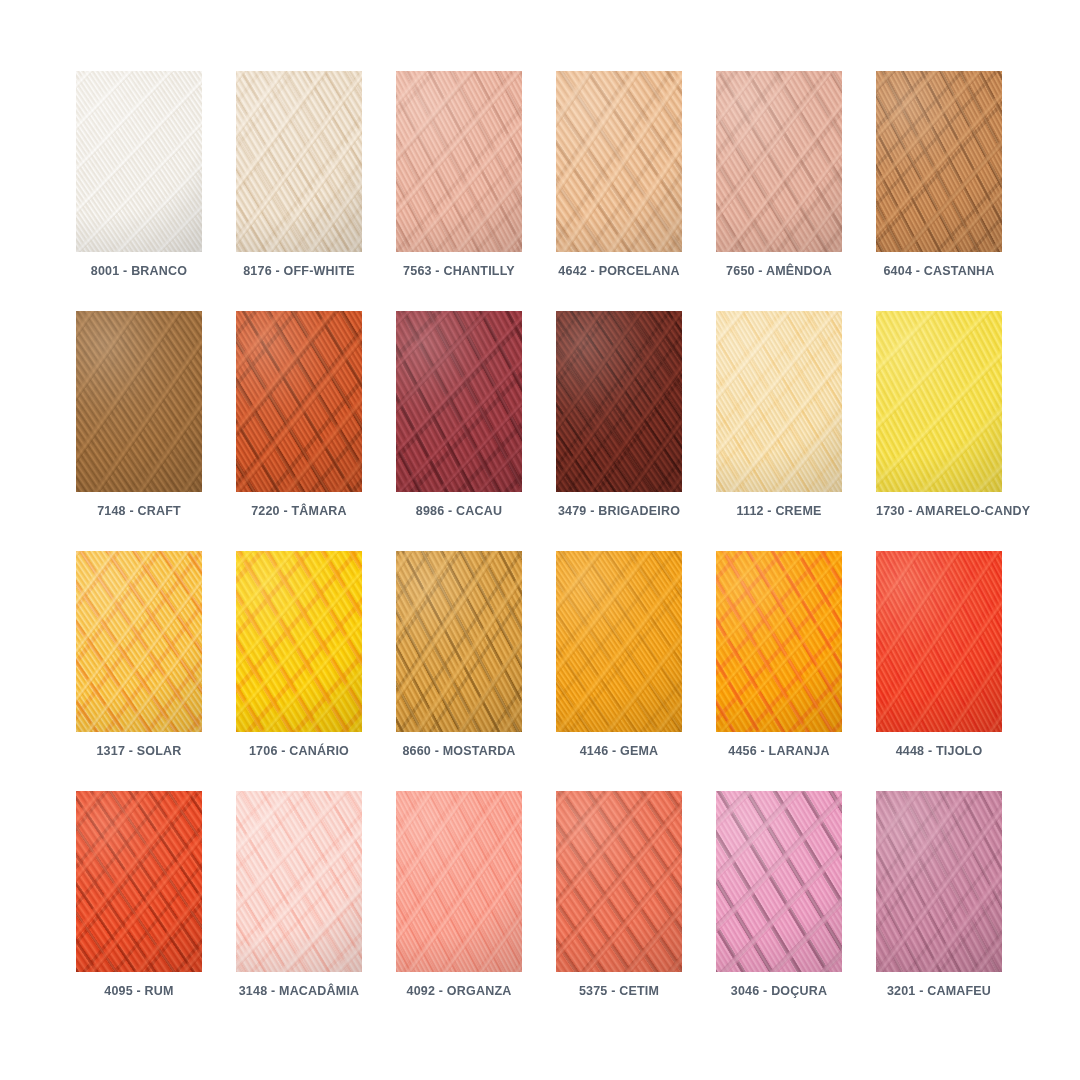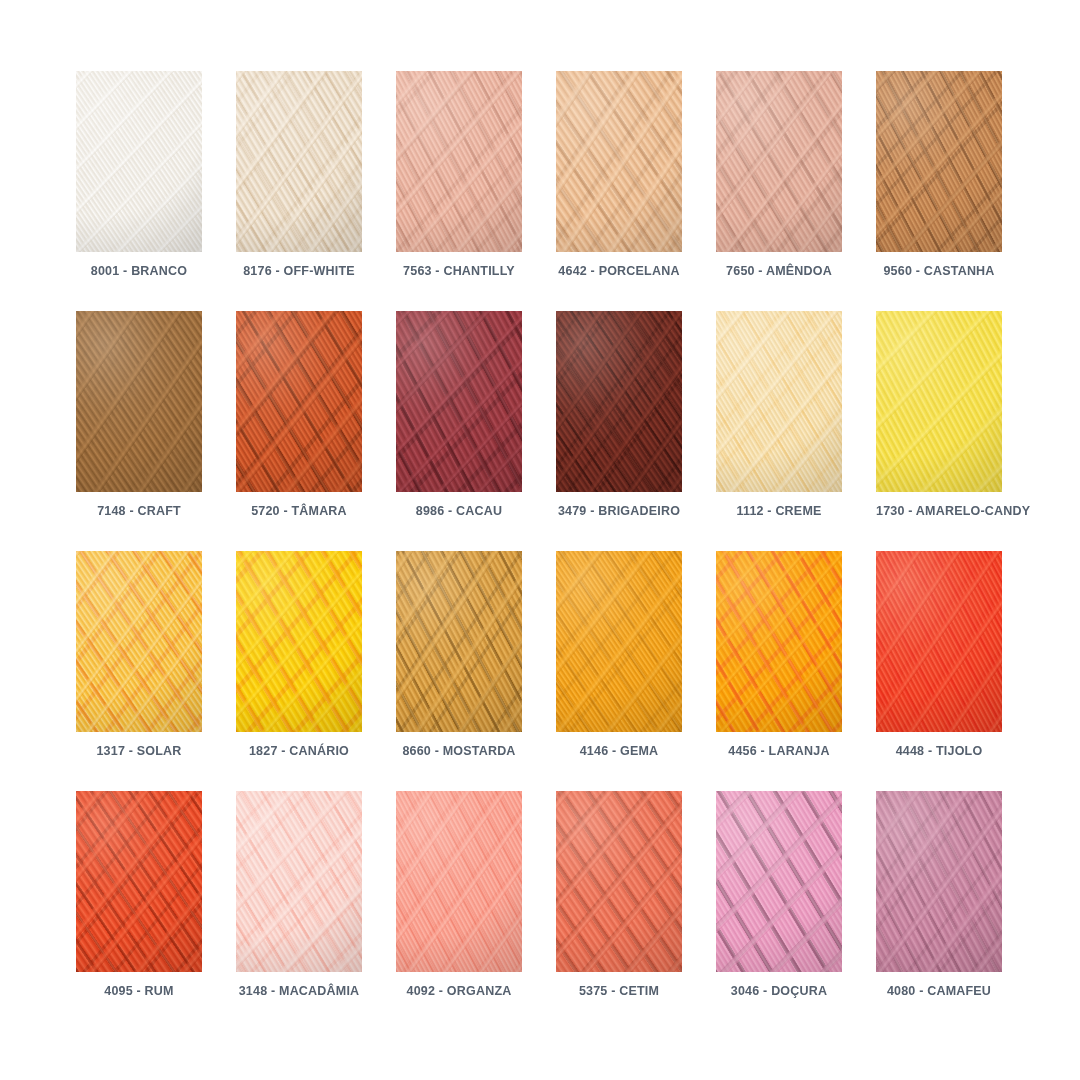--- a/index.html
+++ b/index.html
@@ -147,41 +147,41 @@
         <div class="swatch-label">7650 - AMÊNDOA</div>
       </div>
       <div class="swatch-cell">
         <div class="swatch-img" style="background-color: rgb(201, 138, 85);">
           <div class="yarn-base" style="background: rgb(64, 33, 14);"></div>
           <div class="yarn-gaps" style="background: repeating-linear-gradient(62deg, rgba(0, 0, 0, 0) 0px, rgba(0, 0, 0, 0) 9.35px, rgba(64, 33, 14, 0.88) 9.69px, rgba(64, 33, 14, 0.88) 12.24px, rgba(0, 0, 0, 0) 12.58px, rgba(0, 0, 0, 0) 17px), repeating-linear-gradient(-48deg, rgba(0, 0, 0, 0) 0px, rgba(0, 0, 0, 0) 12.75px, rgba(64, 33, 14, 0.55) 13.26px, rgba(64, 33, 14, 0.55) 16.15px, rgba(0, 0, 0, 0) 16.66px, rgba(0, 0, 0, 0) 25.5px) rgb(201, 138, 85);"></div>
           <div class="yarn-strands-a" style="background: repeating-linear-gradient(62deg, rgba(168, 107, 60, 0.95) 0px, rgba(220, 164, 109, 0.98) 1.52px, rgba(201, 138, 85, 0.98) 2.48px, rgba(168, 107, 60, 0.95) 4px); opacity: 0.72;"></div>
           <div class="yarn-strands-b" style="background: repeating-linear-gradient(-48deg, rgba(0, 0, 0, 0) 0px, rgba(0, 0, 0, 0) 15.08px, rgba(168, 107, 60, 0.85) 15.66px, rgba(220, 164, 109, 0.95) 17.98px, rgba(201, 138, 85, 0.92) 20.3px, rgba(0, 0, 0, 0) 22.04px, rgba(0, 0, 0, 0) 32.48px); opacity: 0.62;"></div>
           <div class="yarn-shade"></div>
         </div>
-        <div class="swatch-label">9560 - CASTANHA</div>
+        <div class="swatch-label">6404 - CASTANHA</div>
       </div>
       <div class="swatch-cell">
         <div class="swatch-img" style="background-color: rgb(160, 112, 63);">
           <div class="yarn-base" style="background: rgb(58, 36, 16);"></div>
           <div class="yarn-gaps" style="background: repeating-linear-gradient(56deg, rgba(0, 0, 0, 0) 0px, rgba(0, 0, 0, 0) 10.45px, rgba(58, 36, 16, 0.16) 10.83px, rgba(58, 36, 16, 0.16) 13.68px, rgba(0, 0, 0, 0) 14.06px, rgba(0, 0, 0, 0) 19px), repeating-linear-gradient(-55deg, rgba(0, 0, 0, 0) 0px, rgba(0, 0, 0, 0) 14.25px, rgba(58, 36, 16, 0.1) 14.82px, rgba(58, 36, 16, 0.1) 18.05px, rgba(0, 0, 0, 0) 18.62px, rgba(0, 0, 0, 0) 28.5px) rgb(160, 112, 63);"></div>
           <div class="yarn-strands-a" style="background: repeating-linear-gradient(56deg, rgba(125, 83, 40, 0.95) 0px, rgba(185, 133, 79, 0.98) 2.09px, rgba(160, 112, 63, 0.98) 3.41px, rgba(125, 83, 40, 0.95) 5.5px); opacity: 0.72;"></div>
           <div class="yarn-strands-b" style="background: repeating-linear-gradient(-55deg, rgba(0, 0, 0, 0) 0px, rgba(0, 0, 0, 0) 16.64px, rgba(125, 83, 40, 0.85) 17.28px, rgba(185, 133, 79, 0.95) 19.84px, rgba(160, 112, 63, 0.92) 22.4px, rgba(0, 0, 0, 0) 24.32px, rgba(0, 0, 0, 0) 35.84px); opacity: 0.62;"></div>
           <div class="yarn-shade"></div>
         </div>
         <div class="swatch-label">7148 - CRAFT</div>
       </div>
       <div class="swatch-cell">
         <div class="swatch-img" style="background-color: rgb(212, 87, 42);">
           <div class="yarn-base" style="background: rgb(42, 13, 3);"></div>
           <div class="yarn-gaps" style="background: repeating-linear-gradient(59deg, rgba(0, 0, 0, 0) 0px, rgba(0, 0, 0, 0) 11.55px, rgba(42, 13, 3, 0.88) 11.97px, rgba(42, 13, 3, 0.88) 15.12px, rgba(0, 0, 0, 0) 15.54px, rgba(0, 0, 0, 0) 21px), repeating-linear-gradient(-51deg, rgba(0, 0, 0, 0) 0px, rgba(0, 0, 0, 0) 15.75px, rgba(42, 13, 3, 0.55) 16.38px, rgba(42, 13, 3, 0.55) 19.95px, rgba(0, 0, 0, 0) 20.58px, rgba(0, 0, 0, 0) 31.5px) rgb(212, 87, 42);"></div>
           <div class="yarn-strands-a" style="background: repeating-linear-gradient(59deg, rgba(168, 61, 23, 0.95) 0px, rgba(228, 112, 62, 0.98) 1.71px, rgba(212, 87, 42, 0.98) 2.79px, rgba(168, 61, 23, 0.95) 4.5px); opacity: 0.72;"></div>
           <div class="yarn-strands-b" style="background: repeating-linear-gradient(-51deg, rgba(0, 0, 0, 0) 0px, rgba(0, 0, 0, 0) 18.2px, rgba(168, 61, 23, 0.85) 18.9px, rgba(228, 112, 62, 0.95) 21.7px, rgba(212, 87, 42, 0.92) 24.5px, rgba(0, 0, 0, 0) 26.6px, rgba(0, 0, 0, 0) 39.2px); opacity: 0.62;"></div>
           <div class="yarn-shade"></div>
         </div>
-        <div class="swatch-label">5720 - TÂMARA</div>
+        <div class="swatch-label">7220 - TÂMARA</div>
       </div>
       <div class="swatch-cell">
         <div class="swatch-img" style="background-color: rgb(157, 58, 65);">
           <div class="yarn-base" style="background: rgb(35, 6, 9);"></div>
           <div class="yarn-gaps" style="background: repeating-linear-gradient(62deg, rgba(0, 0, 0, 0) 0px, rgba(0, 0, 0, 0) 12.65px, rgba(35, 6, 9, 0.88) 13.11px, rgba(35, 6, 9, 0.88) 16.56px, rgba(0, 0, 0, 0) 17.02px, rgba(0, 0, 0, 0) 23px), repeating-linear-gradient(-47deg, rgba(0, 0, 0, 0) 0px, rgba(0, 0, 0, 0) 17.25px, rgba(35, 6, 9, 0.55) 17.94px, rgba(35, 6, 9, 0.55) 21.85px, rgba(0, 0, 0, 0) 22.54px, rgba(0, 0, 0, 0) 34.5px) rgb(157, 58, 65);"></div>
           <div class="yarn-strands-a" style="background: repeating-linear-gradient(62deg, rgba(123, 39, 46, 0.95) 0px, rgba(178, 80, 90, 0.98) 2.28px, rgba(157, 58, 65, 0.98) 3.72px, rgba(123, 39, 46, 0.95) 6px); opacity: 0.72;"></div>
           <div class="yarn-strands-b" style="background: repeating-linear-gradient(-47deg, rgba(0, 0, 0, 0) 0px, rgba(0, 0, 0, 0) 13.52px, rgba(123, 39, 46, 0.85) 14.04px, rgba(178, 80, 90, 0.95) 16.12px, rgba(157, 58, 65, 0.92) 18.2px, rgba(0, 0, 0, 0) 19.76px, rgba(0, 0, 0, 0) 29.12px); opacity: 0.62;"></div>
           <div class="yarn-shade"></div>
         </div>
         <div class="swatch-label">8986 - CACAU</div>
@@ -227,21 +227,21 @@
         <div class="swatch-label">1317 - SOLAR</div>
       </div>
       <div class="swatch-cell">
         <div class="swatch-img" style="background-color: rgb(252, 209, 10);">
           <div class="yarn-base" style="background: rgb(239, 58, 18);"></div>
           <div class="yarn-gaps" style="background: repeating-linear-gradient(59deg, rgba(0, 0, 0, 0) 0px, rgba(0, 0, 0, 0) 13.2px, rgba(239, 58, 18, 0.88) 13.68px, rgba(239, 58, 18, 0.88) 17.28px, rgba(0, 0, 0, 0) 17.76px, rgba(0, 0, 0, 0) 24px), repeating-linear-gradient(-49deg, rgba(0, 0, 0, 0) 0px, rgba(0, 0, 0, 0) 18px, rgba(239, 58, 18, 0.55) 18.72px, rgba(239, 58, 18, 0.55) 22.8px, rgba(0, 0, 0, 0) 23.52px, rgba(0, 0, 0, 0) 36px) rgb(252, 209, 10);"></div>
           <div class="yarn-strands-a" style="background: repeating-linear-gradient(59deg, rgba(238, 183, 0, 0.95) 0px, rgba(255, 226, 63, 0.98) 2.28px, rgba(252, 209, 10, 0.98) 3.72px, rgba(238, 183, 0, 0.95) 6px); opacity: 0.72;"></div>
           <div class="yarn-strands-b" style="background: repeating-linear-gradient(-49deg, rgba(0, 0, 0, 0) 0px, rgba(0, 0, 0, 0) 15.08px, rgba(238, 183, 0, 0.85) 15.66px, rgba(255, 226, 63, 0.95) 17.98px, rgba(252, 209, 10, 0.92) 20.3px, rgba(0, 0, 0, 0) 22.04px, rgba(0, 0, 0, 0) 32.48px); opacity: 0.62;"></div>
           <div class="yarn-shade"></div>
         </div>
-        <div class="swatch-label">1827 - CANÁRIO</div>
+        <div class="swatch-label">1706 - CANÁRIO</div>
       </div>
       <div class="swatch-cell">
         <div class="swatch-img" style="background-color: rgb(221, 162, 70);">
           <div class="yarn-base" style="background: rgb(59, 36, 8);"></div>
           <div class="yarn-gaps" style="background: repeating-linear-gradient(62deg, rgba(0, 0, 0, 0) 0px, rgba(0, 0, 0, 0) 9.35px, rgba(59, 36, 8, 0.88) 9.69px, rgba(59, 36, 8, 0.88) 12.24px, rgba(0, 0, 0, 0) 12.58px, rgba(0, 0, 0, 0) 17px), repeating-linear-gradient(-56deg, rgba(0, 0, 0, 0) 0px, rgba(0, 0, 0, 0) 12.75px, rgba(59, 36, 8, 0.55) 13.26px, rgba(59, 36, 8, 0.55) 16.15px, rgba(0, 0, 0, 0) 16.66px, rgba(0, 0, 0, 0) 25.5px) rgb(221, 162, 70);"></div>
           <div class="yarn-strands-a" style="background: repeating-linear-gradient(62deg, rgba(184, 124, 36, 0.95) 0px, rgba(236, 186, 99, 0.98) 1.9px, rgba(221, 162, 70, 0.98) 3.1px, rgba(184, 124, 36, 0.95) 5px); opacity: 0.72;"></div>
           <div class="yarn-strands-b" style="background: repeating-linear-gradient(-56deg, rgba(0, 0, 0, 0) 0px, rgba(0, 0, 0, 0) 16.64px, rgba(184, 124, 36, 0.85) 17.28px, rgba(236, 186, 99, 0.95) 19.84px, rgba(221, 162, 70, 0.92) 22.4px, rgba(0, 0, 0, 0) 24.32px, rgba(0, 0, 0, 0) 35.84px); opacity: 0.62;"></div>
           <div class="yarn-shade"></div>
         </div>
         <div class="swatch-label">8660 - MOSTARDA</div>
@@ -327,16 +327,16 @@
         <div class="swatch-label">3046 - DOÇURA</div>
       </div>
       <div class="swatch-cell">
         <div class="swatch-img" style="background-color: rgb(204, 136, 164);">
           <div class="yarn-base" style="background: rgb(58, 20, 36);"></div>
           <div class="yarn-gaps" style="background: repeating-linear-gradient(62deg, rgba(0, 0, 0, 0) 0px, rgba(0, 0, 0, 0) 9.35px, rgba(58, 20, 36, 0.5) 9.69px, rgba(58, 20, 36, 0.5) 12.24px, rgba(0, 0, 0, 0) 12.58px, rgba(0, 0, 0, 0) 17px), repeating-linear-gradient(-53deg, rgba(0, 0, 0, 0) 0px, rgba(0, 0, 0, 0) 12.75px, rgba(58, 20, 36, 0.3) 13.26px, rgba(58, 20, 36, 0.3) 16.15px, rgba(0, 0, 0, 0) 16.66px, rgba(0, 0, 0, 0) 25.5px) rgb(204, 136, 164);"></div>
           <div class="yarn-strands-a" style="background: repeating-linear-gradient(62deg, rgba(178, 110, 139, 0.95) 0px, rgba(220, 160, 184, 0.98) 2.28px, rgba(204, 136, 164, 0.98) 3.72px, rgba(178, 110, 139, 0.95) 6px); opacity: 0.72;"></div>
           <div class="yarn-strands-b" style="background: repeating-linear-gradient(-53deg, rgba(0, 0, 0, 0) 0px, rgba(0, 0, 0, 0) 18.2px, rgba(178, 110, 139, 0.85) 18.9px, rgba(220, 160, 184, 0.95) 21.7px, rgba(204, 136, 164, 0.92) 24.5px, rgba(0, 0, 0, 0) 26.6px, rgba(0, 0, 0, 0) 39.2px); opacity: 0.62;"></div>
           <div class="yarn-shade"></div>
         </div>
-        <div class="swatch-label">4080 - CAMAFEU</div>
+        <div class="swatch-label">3201 - CAMAFEU</div>
       </div>
     </div>
 </div>
 
 </body></html>

